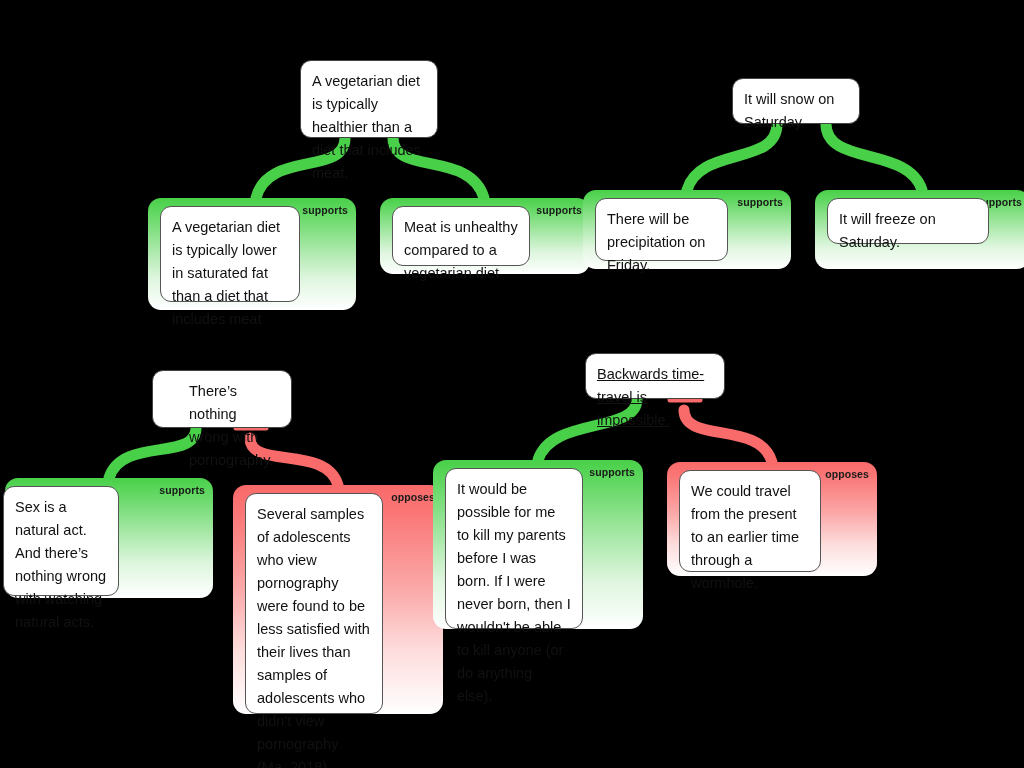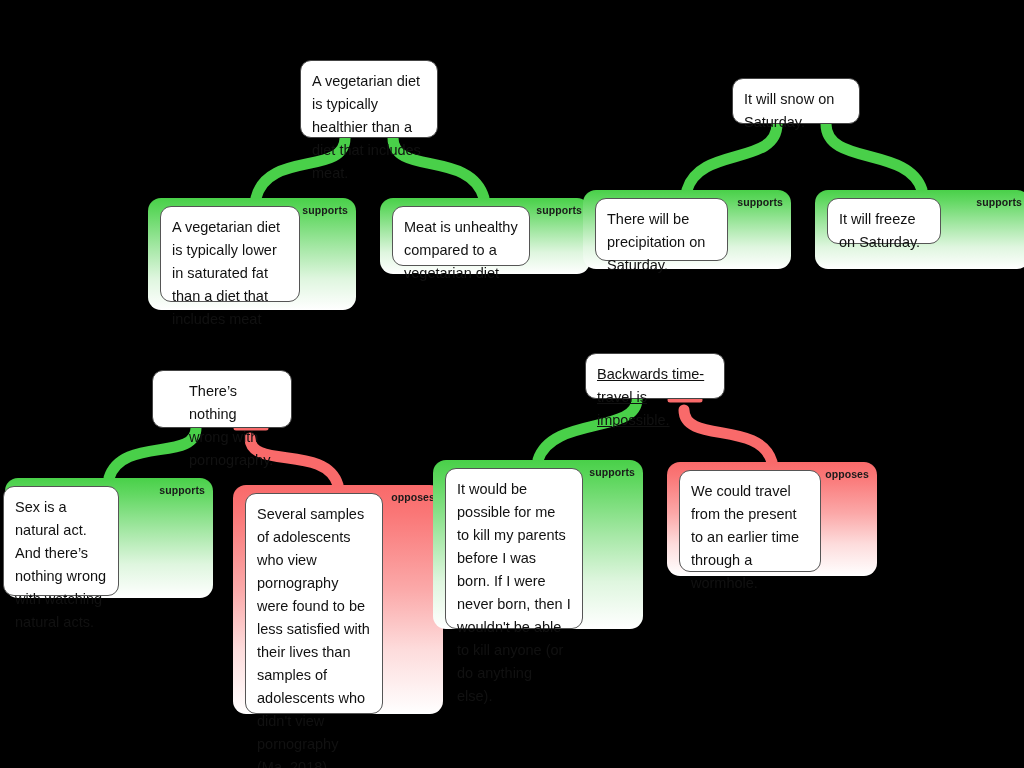--- a/index.html
+++ b/index.html
@@ -72,25 +72,25 @@
       </div>
       <div class="card" style="left: 160px; top: 206px; width: 140px; height: 96px;">A vegetarian diet is typically lower in saturated fat than a diet that includes meat</div>
       <div class="panel supports" style="left: 380px; top: 198px; width: 210px; height: 76px;">
         <div class="panel-label">supports</div>
       </div>
       <div class="card" style="left: 392px; top: 206px; width: 138px; height: 60px;">Meat is unhealthy compared to a vegetarian diet</div>
       <div class="card root" style="left: 300px; top: 60px; width: 138px; height: 78px;">A vegetarian diet is typically healthier than a diet that includes meat.</div>
       <div class="panel supports" style="left: 583px; top: 190px; width: 208px; height: 79px;">
         <div class="panel-label">supports</div>
       </div>
-      <div class="card" style="left: 595px; top: 198px; width: 133px; height: 63px;">There will be precipitation on Saturday.</div>
+      <div class="card" style="left: 595px; top: 198px; width: 133px; height: 63px;">There will be precipitation on Friday.</div>
       <div class="panel supports" style="left: 815px; top: 190px; width: 215px; height: 79px;">
         <div class="panel-label">supports</div>
       </div>
-      <div class="card" style="left: 827px; top: 198px; width: 114px; height: 46px;">It will freeze on Saturday.</div>
+      <div class="card" style="left: 827px; top: 198px; width: 162px; height: 46px;">It will freeze on Saturday.</div>
       <div class="card root" style="left: 732px; top: 78px; width: 128px; height: 46px;">It will snow on Saturday.</div>
       <div class="panel supports" style="left: 5px; top: 478px; width: 208px; height: 120px;">
         <div class="panel-label">supports</div>
       </div>
       <div class="card" style="left: 3px; top: 486px; width: 116px; height: 110px;">Sex is a natural act. And there’s nothing wrong with watching natural acts.</div>
       <div class="panel opposes" style="left: 233px; top: 485px; width: 210px; height: 229px;">
         <div class="panel-label">opposes</div>
       </div>
       <div class="card" style="left: 245px; top: 493px; width: 138px; height: 221px;">Several samples of adolescents who view pornography were found to be less satisfied with their lives than samples of adolescents who didn't view pornography (Ma, 2018).</div>
       <div class="card root" style="left: 152px; top: 370px; width: 140px; height: 58px; padding-left: 36px;">There’s nothing wrong with pornography.</div>

